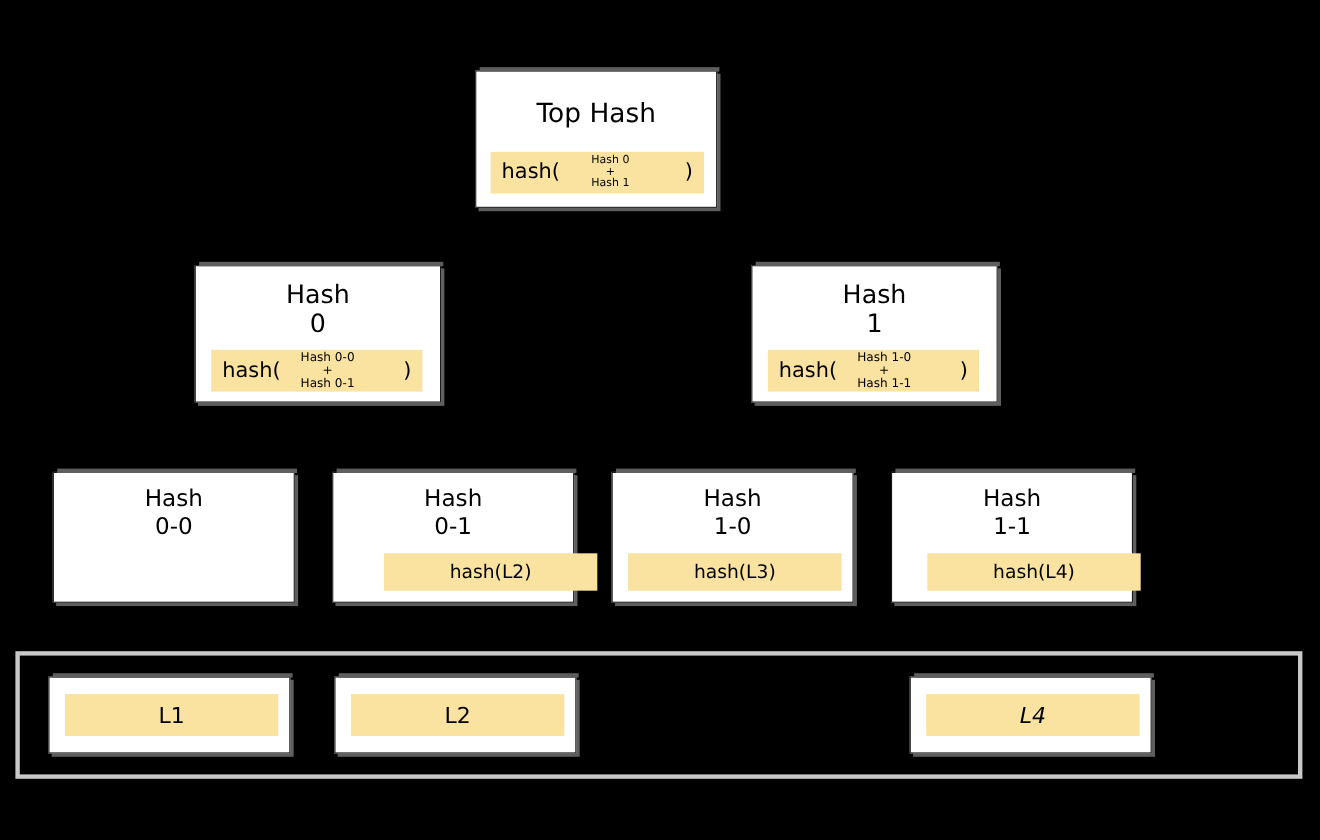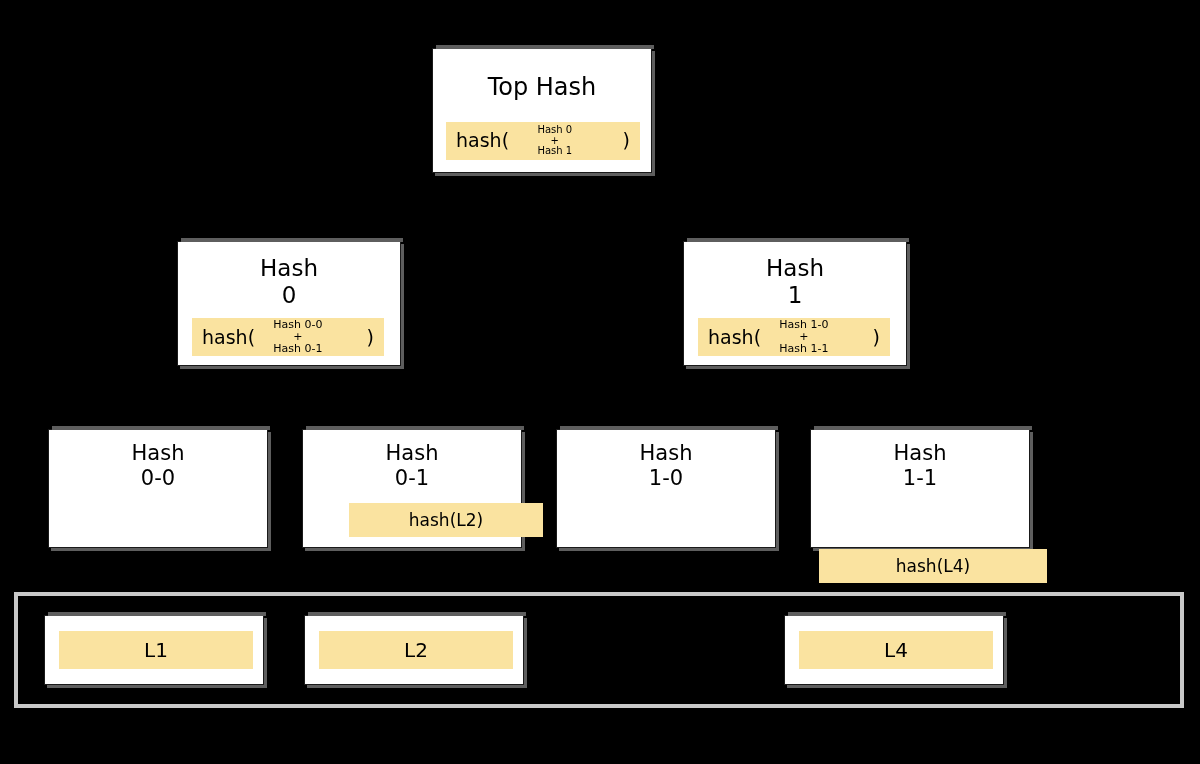--- a/index.html
+++ b/index.html
@@ -55,21 +55,21 @@
     color: #000000;
     display: flex;
     align-items: center;
     justify-content: center;
     box-sizing: border-box;
   }
 
   
   .n-top {
     left: 432px;
-    top: 48px;
+    top: 64px;
     width: 220px;
     height: 125px;
   }
   .n-top .node-title {
     top: 24px;
     font-size: 24px;
   }
   .n-top .yellow-bar {
     left: 13px;
     top: 73px;
@@ -139,21 +139,21 @@
     height: 34px;
     font-size: 17px;
   }
   .n-h00 { left: 48px; }
   .n-h01 { left: 302px; }
   .n-h10 { left: 556px; }
   .n-h11 { left: 810px; }
   .n-h00 .yellow-bar { left: 16px; width: 190px; }
   .n-h01 .yellow-bar { left: 14px; width: 194px; margin-left: 32px; }
   .n-h10 .yellow-bar { left: 14px; width: 194px; }
-  .n-h11 .yellow-bar { left: 8px; width: 228px; margin-top: 46px; }
+  .n-h11 .yellow-bar { left: 32px; width: 194px; }
 
   
   .blocks-container {
     position: absolute;
     left: 14px;
     top: 592px;
     width: 1170px;
     height: 116px;
     box-sizing: border-box;
     border: 4px solid #c9c9c9;
@@ -168,21 +168,21 @@
   .n-r4 .yellow-bar {
     left: 14px;
     top: 15px;
     width: 194px;
     height: 38px;
     font-size: 20px;
   }
   .n-l1 { left: 44px; }
   .n-l2 { left: 304px; }
   .n-l3 { left: 558px; }
-  .n-l4 { left: 784px; }
+  .n-l4 { left: 827px; font-style: italic; }
 
   
   .conn {
     position: absolute;
     background: #000000;
   }
   .conn-v { width: 3px; }
 </style>
 </head>
 <body>
@@ -252,20 +252,21 @@
 
   <div class="node n-r3 n-h01">
     <div class="node-title">Hash
 0-1</div>
     <div class="yellow-bar">hash(L2)</div>
   </div>
 
   <div class="node n-r3 n-h10">
     <div class="node-title">Hash
 1-0</div>
+    <div class="yellow-bar">hash(L3)</div>
   </div>
 
   <div class="node n-r3 n-h11">
     <div class="node-title">Hash
 1-1</div>
     <div class="yellow-bar">hash(L4)</div>
   </div>
 
   <div class="blocks-container"></div>
 

